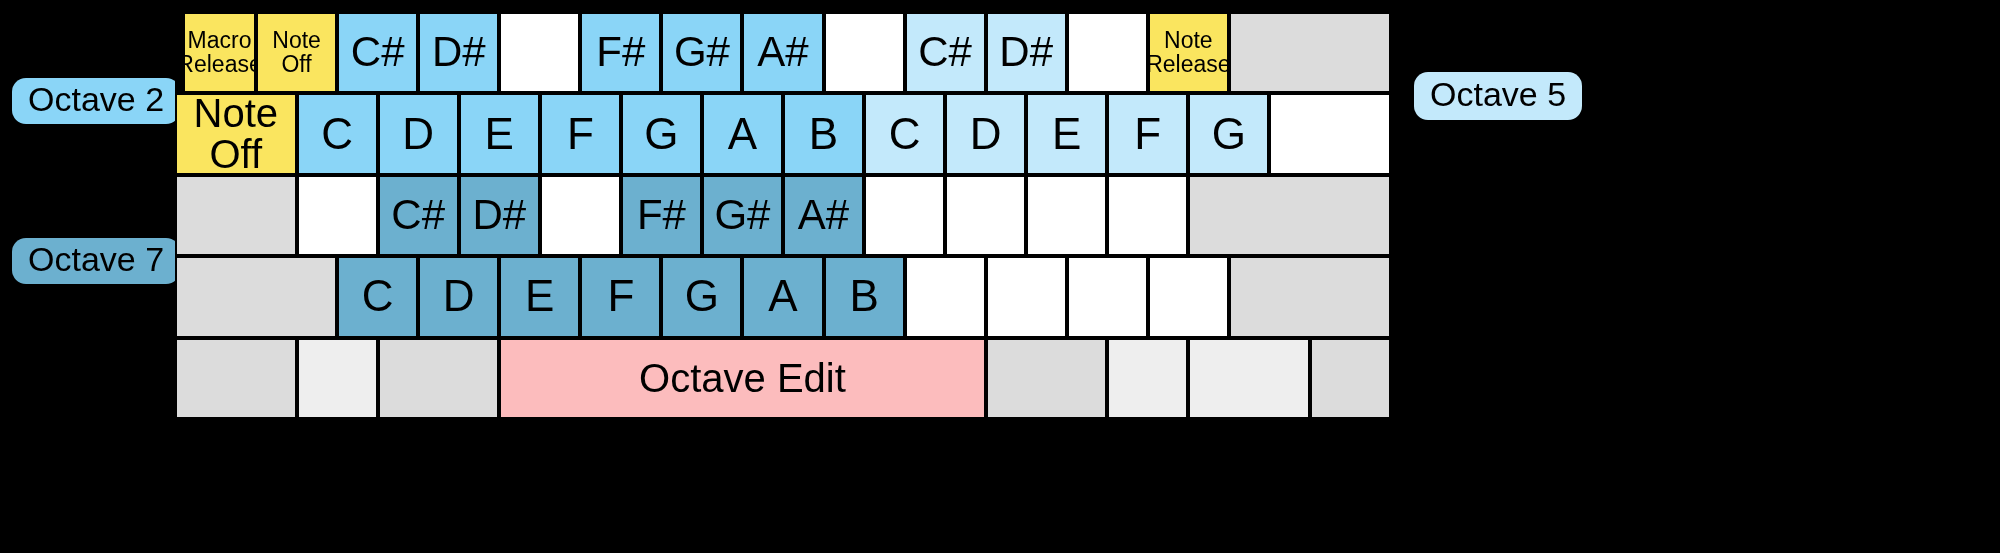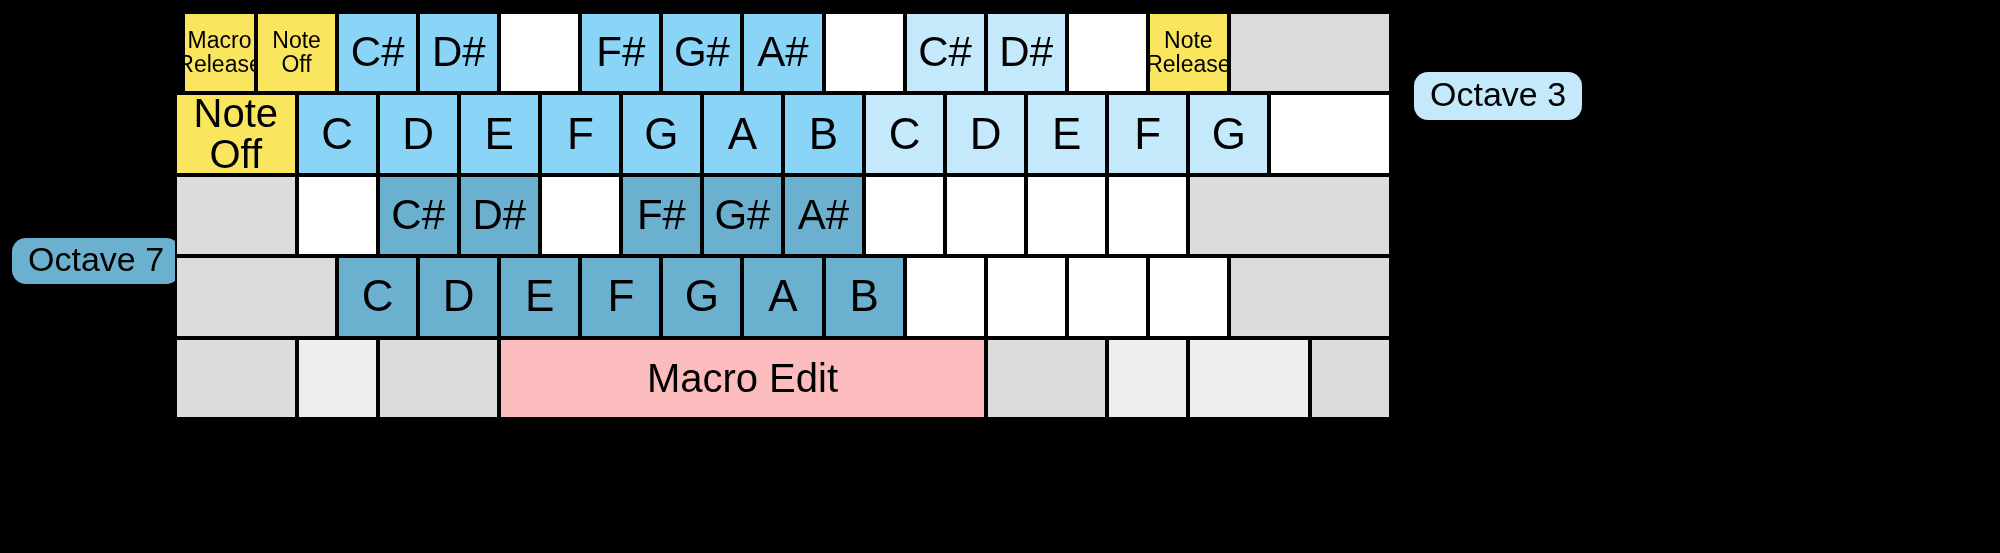--- a/index.html
+++ b/index.html
@@ -57,24 +57,25 @@
   }
   #pill-oct2{left:12px;top:78px;height:46px;background:#8ad5f7;}
   #pill-oct1{left:12px;top:238px;height:46px;background:#6cb0cf;}
   #pill-oct3{left:1414px;top:72px;height:48px;background:#c3e9fb;}
 </style>
 </head>
 <body>
 
 <div id="stage">
 
+  <div id="pill-oct2" class="pill">Octave 2</div>
 
   <div id="pill-oct1" class="pill">Octave 7</div>
 
-  <div id="pill-oct3" class="pill">Octave 3</div>
+  <div id="pill-oct3" class="pill">Octave 5</div>
 
   <div id="grid">
       <div class="cell f-yellow t-small" style="grid-column: span 2; margin-left: 8px;">
         <span class="lbl">Macro
 Release</span>
       </div>
       <div class="cell f-yellow t-small" style="grid-column: span 2;">
         <span class="lbl">Note
 Off</span>
       </div>
@@ -195,21 +196,21 @@
       </div>
       <div class="cell f-white t-note" style="grid-column: span 2;"></div>
       <div class="cell f-white t-note" style="grid-column: span 2;"></div>
       <div class="cell f-white t-note" style="grid-column: span 2;"></div>
       <div class="cell f-white t-note" style="grid-column: span 2;"></div>
       <div class="cell f-gray t-note" style="grid-column: span 4;"></div>
       <div class="cell f-gray t-big" style="grid-column: span 3;"></div>
       <div class="cell f-gray2 t-big" style="grid-column: span 2;"></div>
       <div class="cell f-gray t-big" style="grid-column: span 3;"></div>
       <div class="cell f-pink t-big" style="grid-column: span 12;">
-        <span class="lbl">Macro Edit</span>
+        <span class="lbl">Octave Edit</span>
       </div>
       <div class="cell f-gray t-big" style="grid-column: span 3;"></div>
       <div class="cell f-gray2 t-big" style="grid-column: span 2;"></div>
       <div class="cell f-gray2 t-big" style="grid-column: span 3;"></div>
       <div class="cell f-gray t-big" style="grid-column: span 2;"></div>
     </div>
 
 </div>
 
 </body></html>

